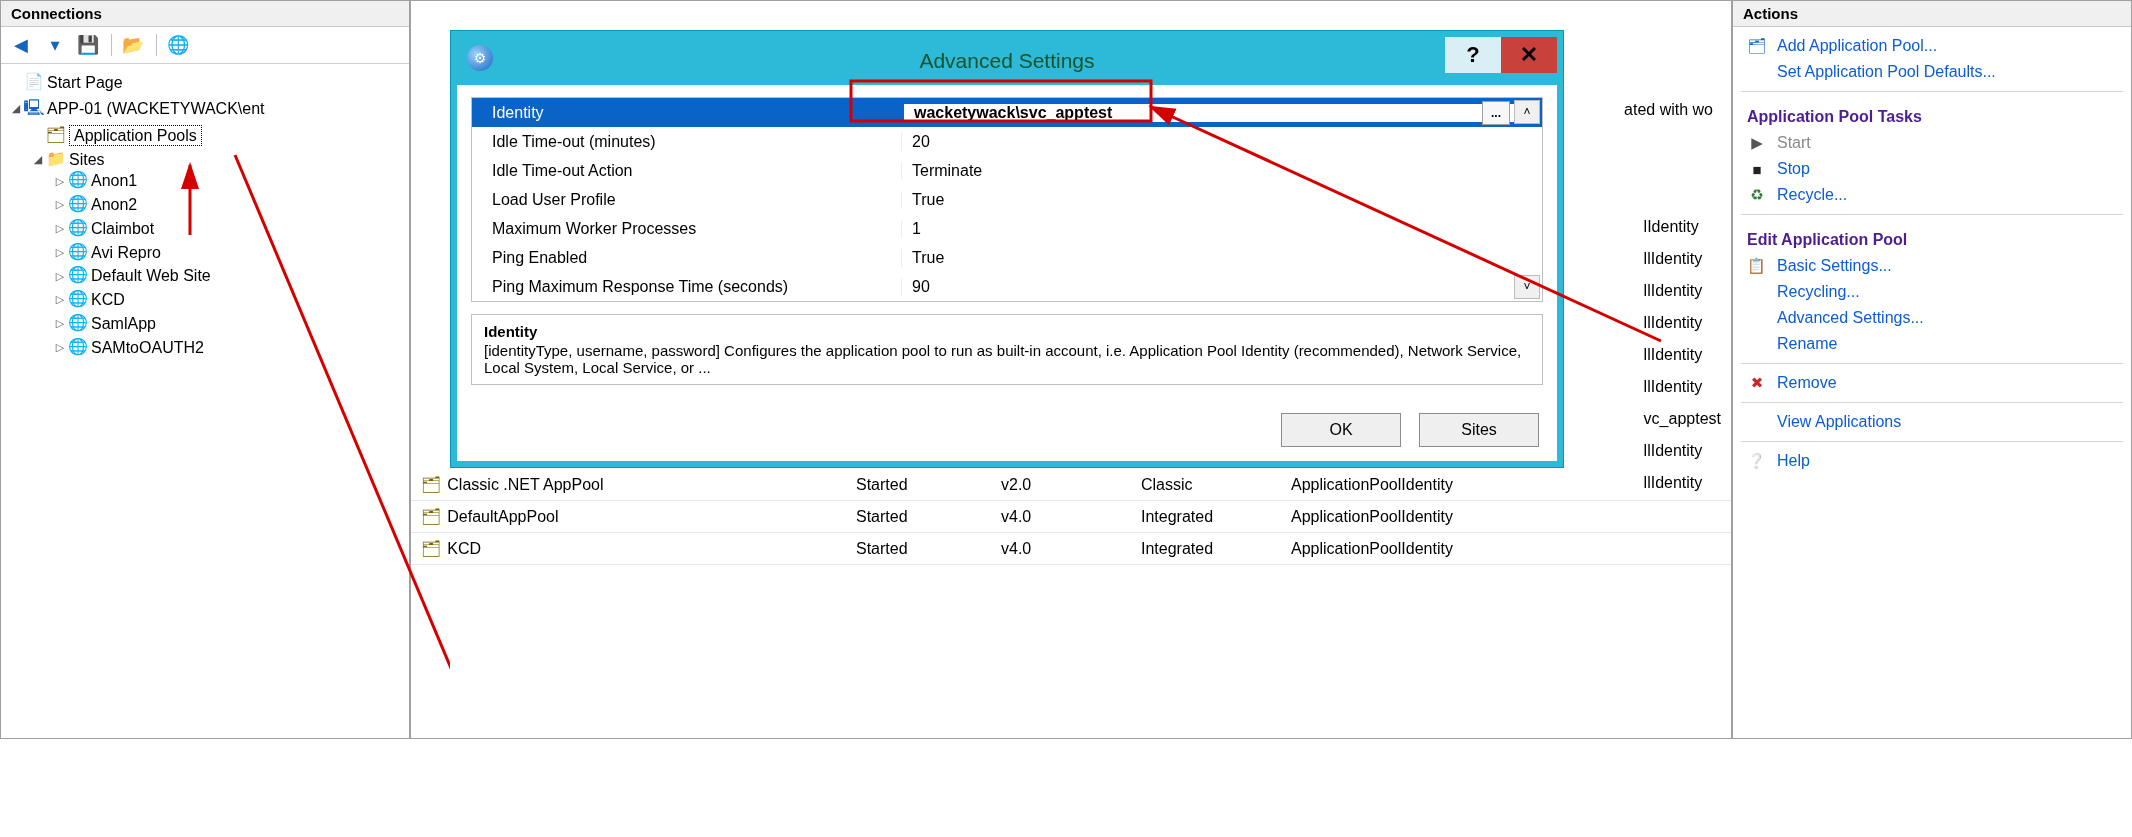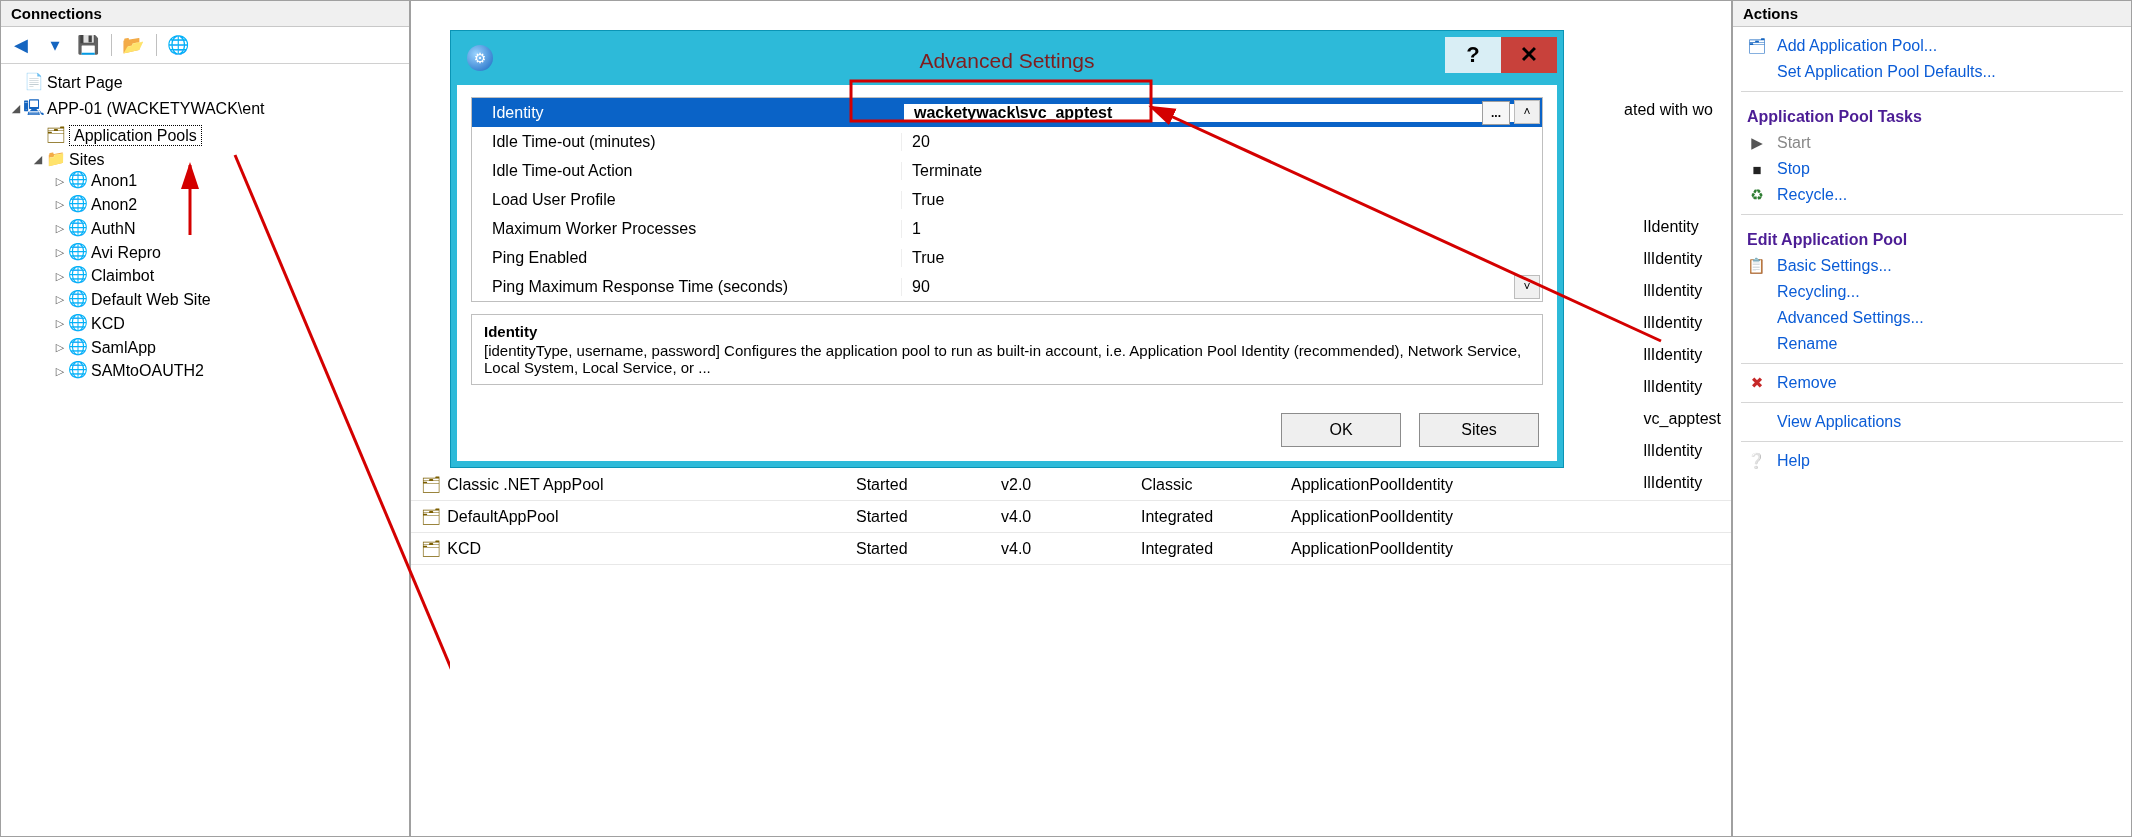--- a/index.html
+++ b/index.html
@@ -1,17 +1,17 @@
 <!DOCTYPE html>
 <html><head>
 <meta charset="utf-8">
 <style>
 html,body{margin:0;padding:0;font-family:"Segoe UI",Tahoma,sans-serif;font-size:15px;color:#000;background:#fff;height:100%;}
 *{box-sizing:border-box;}
-.app{display:flex;width:2132px;height:837px;}
+.app{display:flex;width:2132px;height:739px;}
 
 .panel{display:flex;flex-direction:column;border:1px solid #a0a0a0;}
 .panel-header{background:#f0f0f0;padding:4px 10px;font-weight:600;border-bottom:1px solid #c8c8c8;}
 .panel-left{width:410px;}
 .panel-center{flex:1;position:relative;}
 .panel-right{width:400px;}
 
 .toolbar{display:flex;gap:10px;align-items:center;padding:6px 8px;border-bottom:1px solid #d0d0d0;}
 .mini-icon{width:24px;height:24px;display:flex;align-items:center;justify-content:center;font-size:18px;color:#1565c0;}
 .mini-icon.red{color:#b71c1c;}
@@ -34,21 +34,21 @@
 .grid-row .c3{min-width:140px;}
 .grid-row .c4{min-width:150px;}
 .grid-row .c5{flex:1;}
 .grid-stack-right{position:absolute;right:10px;top:80px;display:flex;flex-direction:column;gap:4px;font-size:16px;align-items:flex-start;}
 .grid-stack-right span{height:28px;line-height:28px;}
 .rest-grid{position:absolute;left:0;right:0;bottom:250px;}
 .pool-small-ico{color:#7b5e00;}
 
 .dialog{position:absolute;left:40px;top:30px;width:1112px;background:#fff;border:6px solid #2dbad9;box-shadow:0 0 0 1px #0a94b5;}
 .dlg-titlebar{height:48px;background:#2dbad9;display:flex;align-items:center;justify-content:center;position:relative;}
-.dlg-titlebar .t{font-size:21px;color:#7f1d1d;}
+.dlg-titlebar .t{font-size:21px;color:#14532d;}
 .dlg-titlebar .icn{position:absolute;left:10px;top:8px;width:26px;height:26px;border-radius:50%;background:radial-gradient(circle at 35% 35%,#9ad3ff,#1565c0);display:flex;align-items:center;justify-content:center;font-size:14px;color:#fff;}
 .dlg-buttons{position:absolute;right:0;top:0;display:flex;}
 .dlg-buttons div{width:56px;height:36px;display:flex;align-items:center;justify-content:center;font-size:22px;font-weight:700;}
 .dlg-help{background:#d9eef5;}
 .dlg-close{background:#c8413b;color:#000;}
 .dlg-body{padding:12px 14px 14px;}
 .propgrid{border:1px solid #bfbfbf;max-height:290px;overflow:hidden;position:relative;}
 .prop-row{display:flex;height:29px;align-items:center;font-size:16px;}
 .prop-row .k{width:430px;padding-left:20px;border-right:1px solid #eee;}
 .prop-row .v{flex:1;padding-left:10px;padding-right:50px;}
@@ -91,23 +91,22 @@
     <div class="tree">
       <ul>
         <li><span class="twisty"></span><span class="node-ico page-ico">📄</span><span class="node-label">Start Page</span></li>
         <li><span class="twisty">◢</span><span class="node-ico globe-ico">🖳</span><span class="node-label">APP-01 (WACKETYWACK\ent</span>
           <ul>
             <li><span class="twisty"></span><span class="node-ico pool-ico">🗂</span><span class="node-label dotted-sel">Application Pools</span></li>
             <li><span class="twisty">◢</span><span class="node-ico folder-ico">📁</span><span class="node-label">Sites</span>
               <ul id="sites-ul">
                   <li><span class="twisty">▷</span><span class="node-ico globe-ico">🌐</span><span class="node-label">Anon1</span></li>
                   <li><span class="twisty">▷</span><span class="node-ico globe-ico">🌐</span><span class="node-label">Anon2</span></li>
-                  <li><span class="twisty">▷</span><span class="node-ico globe-ico">🌐</span><span class="node-label">AuthN</span></li>
+                  <li><span class="twisty">▷</span><span class="node-ico globe-ico">🌐</span><span class="node-label">Claimbot</span></li>
                   <li><span class="twisty">▷</span><span class="node-ico globe-ico">🌐</span><span class="node-label">Avi Repro</span></li>
-                  <li><span class="twisty">▷</span><span class="node-ico globe-ico">🌐</span><span class="node-label">Claimbot</span></li>
                   <li><span class="twisty">▷</span><span class="node-ico globe-ico">🌐</span><span class="node-label">Default Web Site</span></li>
                   <li><span class="twisty">▷</span><span class="node-ico globe-ico">🌐</span><span class="node-label">KCD</span></li>
                   <li><span class="twisty">▷</span><span class="node-ico globe-ico">🌐</span><span class="node-label">SamlApp</span></li>
                   <li><span class="twisty">▷</span><span class="node-ico globe-ico">🌐</span><span class="node-label">SAMtoOAUTH2</span></li>
                 </ul>
             </li>
           </ul>
         </li>
       </ul>
     </div>

